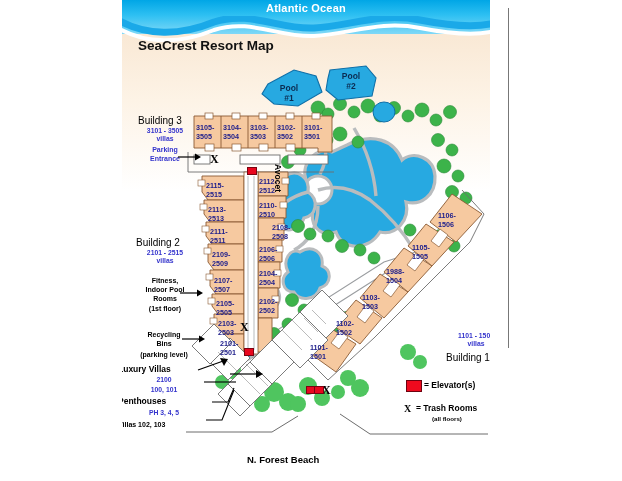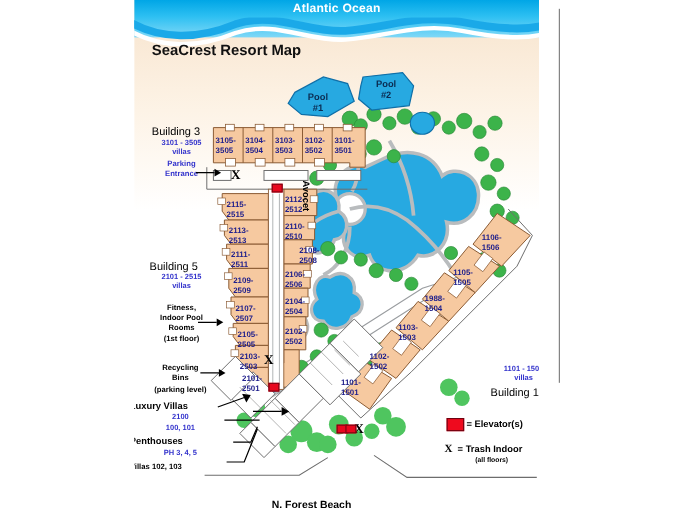--- a/index.html
+++ b/index.html
@@ -319,21 +319,21 @@
     <div class="lbl" style="left:182px;top:124px;width:24px;white-space:pre;">3101-
 3501</div>
 
     <div class="note note-blue" style="left:14px;top:145px;width:58px;white-space:pre;">Parking
 Entrance</div>
     <svg style="position:absolute;left:56px;top:152px;" width="24" height="10">
       <path d="M0,5 L17,5" stroke="#000" stroke-width="1.2"></path>
         <path d="M17,1.5 L23,5 L17,8.5 Z" fill="#000"></path>
     </svg>
 
-    <div class="bldg-name" style="left:14px;top:237px;">Building 5</div>
+    <div class="bldg-name" style="left:14px;top:237px;">Building 2</div>
     <div class="bldg-sub" style="left:12px;top:249px;width:62px;">
       <span>2101 - 2515</span><br>
       <span>villas</span>
     </div>
 
     <div class="lbl" style="left:84px;top:182px;width:26px;white-space:pre;">2115-
 2515</div>
     <div class="lbl" style="left:86px;top:206px;width:26px;white-space:pre;">2113-
 2513</div>
     <div class="lbl" style="left:88px;top:228px;width:26px;white-space:pre;">2111-
@@ -422,21 +422,21 @@
     <div class="xmark" style="left:200px;top:383px;">X</div>
 
     <div class="elev" style="left:125px;top:167px;"></div>
     <div class="elev" style="left:122px;top:348px;"></div>
     <div class="elev" style="left:184px;top:386px;"></div>
     <div class="elev" style="left:192px;top:386px;"></div>
 
     <div id="legend-box" style="left:284px;top:380px;"></div>
     <div class="legend-txt" style="left:302px;top:380px;">= Elevator(s)</div>
     <div class="legend-txt" style="left:282px;top:403px;font-family:'Liberation Serif',serif;font-size:10px;">X</div>
-    <div class="legend-txt" style="left:294px;top:403px;">= Trash Indoor</div>
+    <div class="legend-txt" style="left:294px;top:403px;">= Trash Rooms</div>
     <div class="legend-sub" style="left:310px;top:415px;">(all floors)</div>
 
     <div id="street-avocet">Avocet</div>
 
   </div>
 
   <div id="bottom-caption" style="left:247px;top:454px;">N. Forest Beach</div>
 
   <div id="divider"></div>
 

